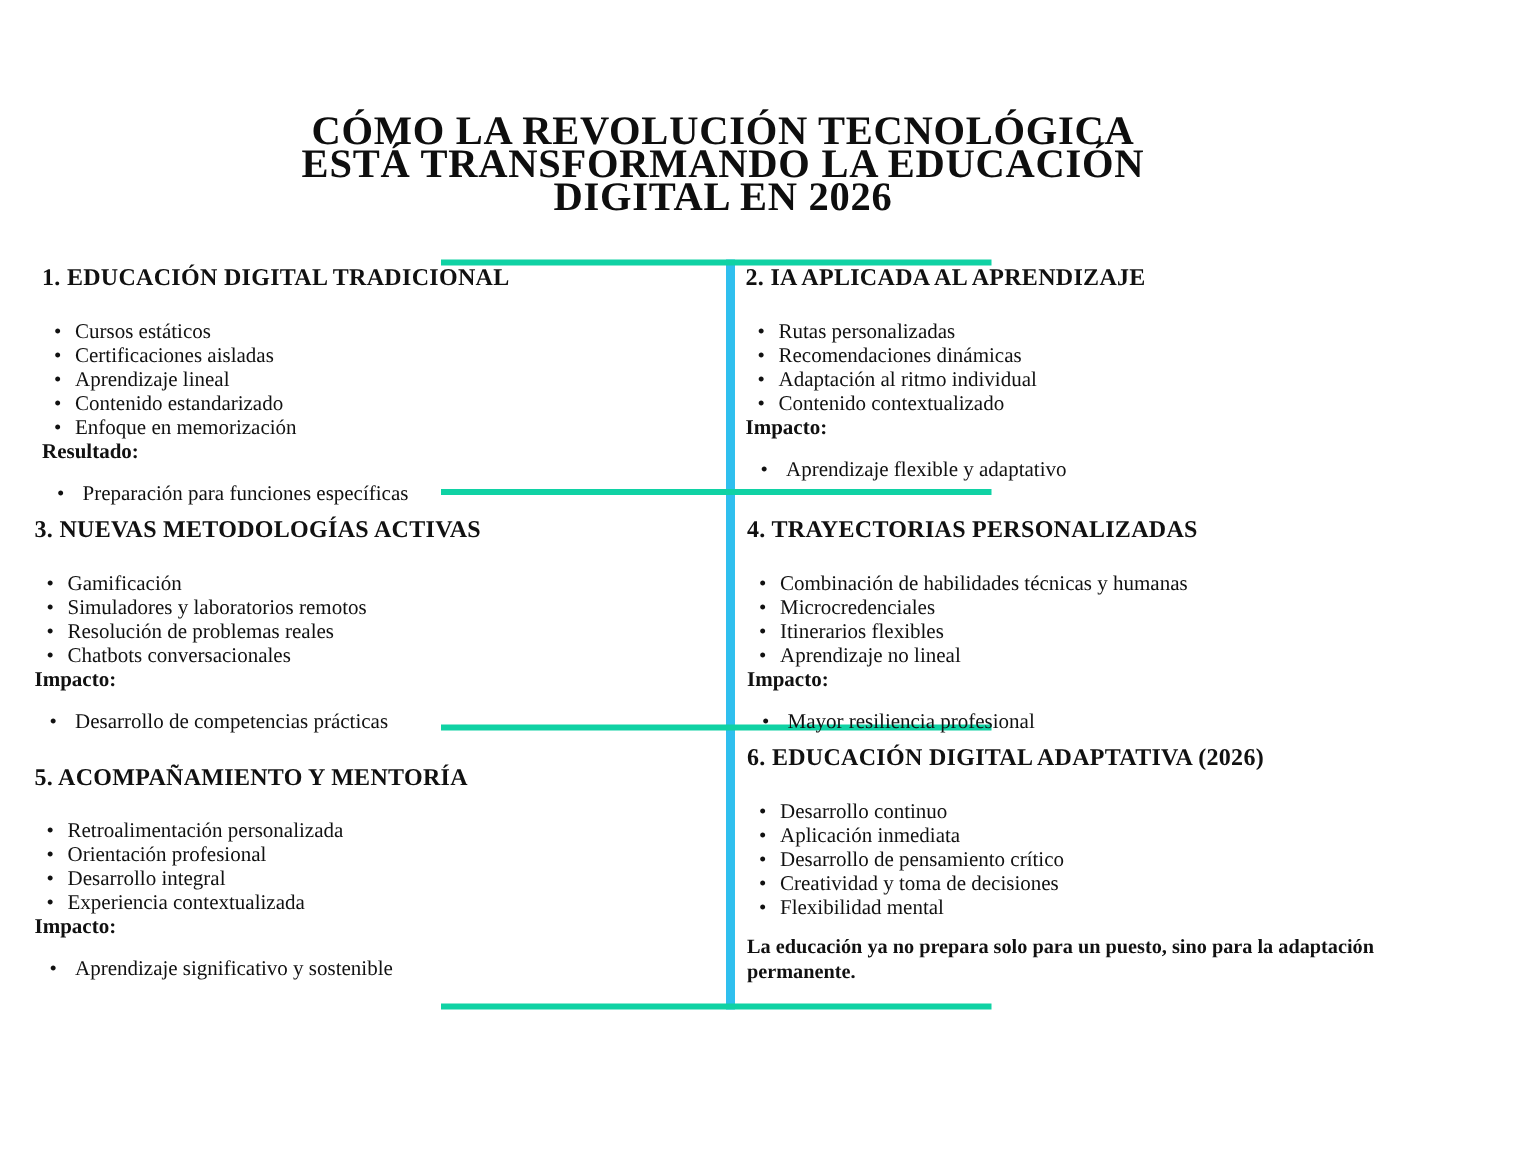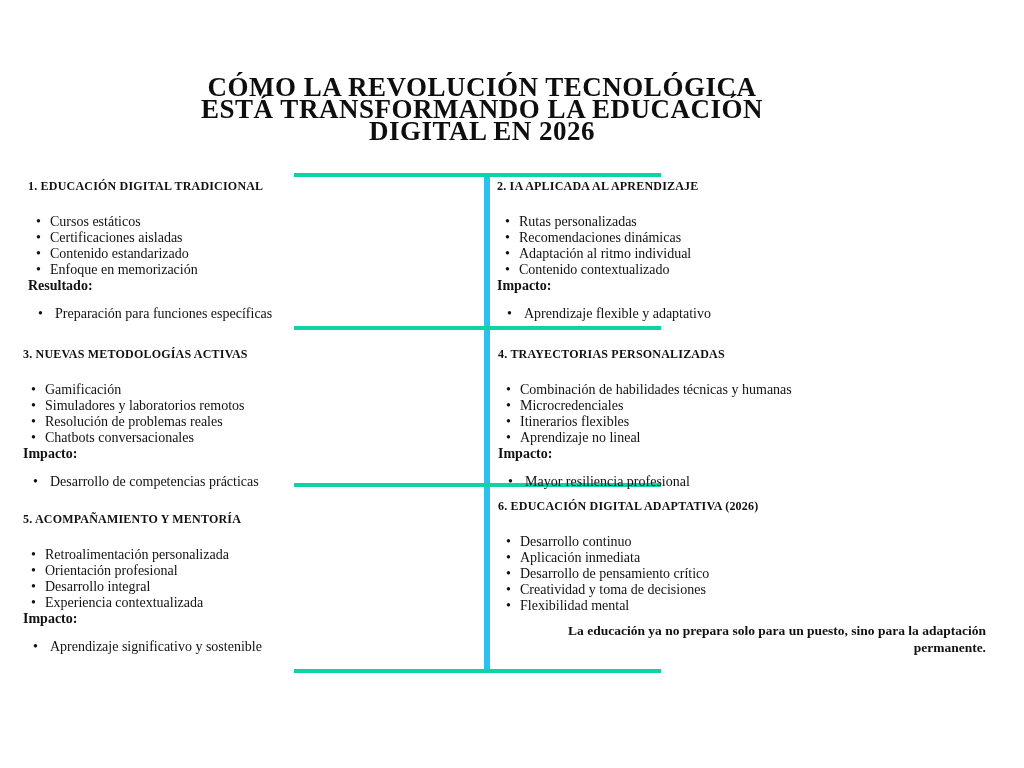--- a/index.html
+++ b/index.html
@@ -23,33 +23,33 @@
     width: 6px; height: 500px;
     background: var(--v-line, #2fbfee);
   }
   .hline {
     position: absolute; left: 294px; width: 367px; height: 4px;
     background: var(--h-line, #10d2a4);
   }
 
   .sec { position: absolute; font-size: 14px; }
   .sec h2 {
-    font-size: 12px; font-weight: bold; line-height: 16px;
+    font-size: 16px; font-weight: bold; line-height: 16px;
     letter-spacing: 0.2px; margin-bottom: 20px; white-space: nowrap;
   }
   .sec ul { list-style: none; margin-top: 12px; }
   .sec li {
     position: relative; padding-left: 14px; margin-left: 8px;
     line-height: 16px; white-space: nowrap;
   }
   .sec li::before { content: "\2022"; position: absolute; left: 0; top: 0; }
   .sec .label { font-weight: bold; line-height: 16px; }
   .sec ul.outcome li { font-weight: normal; padding-left: 17px; margin-left: 10px; }
   .sec .note {
-    font-weight: bold; text-align: right;
+    font-weight: bold; text-align: left;
     line-height: 17px; margin-top: 8px; font-size: 13.5px;
     white-space: normal;
   }
 </style>
 </head>
 <body>
 
 <div class="page">
 
   <div class="title">
@@ -62,20 +62,21 @@
   <div class="hline" style="top:173px"></div>
   <div class="hline" style="top:326px"></div>
   <div class="hline" style="top:483px"></div>
   <div class="hline" style="top:669px"></div>
 
   <section class="sec" style="left:28px; top:178px; width:445px">
     <h2>1. EDUCACIÓN DIGITAL TRADICIONAL</h2>
     <ul>
       <li>Cursos estáticos</li>
       <li>Certificaciones aisladas</li>
+      <li>Aprendizaje lineal</li>
       <li>Contenido estandarizado</li>
       <li>Enfoque en memorización</li>
     </ul>
     <div class="label">Resultado:</div>
     <ul class="outcome">
       <li>Preparación para funciones específicas</li>
     </ul>
   </section>
 
   <section class="sec" style="left:497px; top:178px; width:488px">

